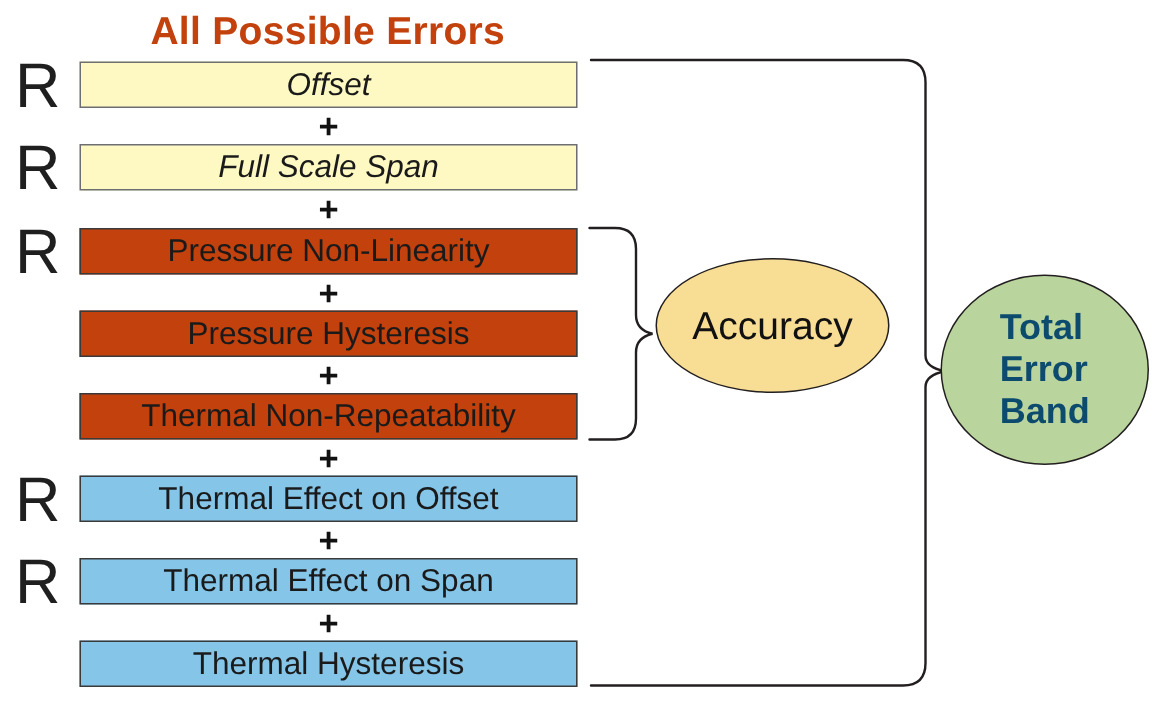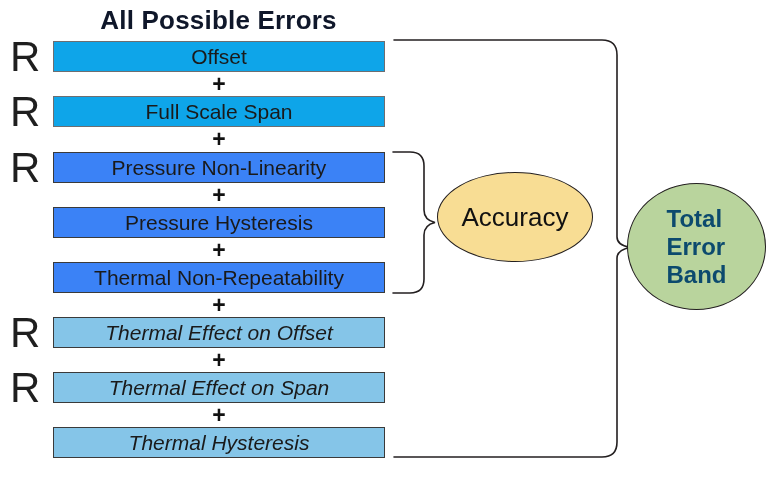--- a/index.html
+++ b/index.html
@@ -7,39 +7,39 @@
     position:relative;
     width:774px;height:477px;
     background:#ffffff;
     font-family:"Liberation Sans","DejaVu Sans",sans-serif;
     color:#1a1a1a;
     overflow:hidden;
   }
   .title{
     position:absolute;left:53px;top:5px;width:331px;
     text-align:center;
-    font-size:26px;font-weight:700;color:#0f172a;
+    font-size:26px;font-weight:700;color:#c2410c;
     letter-spacing:0.2px;
   }
   .rlabel{
     position:absolute;left:10px;width:42px;height:36px;
     font-size:42px;font-weight:500;line-height:34px;color:#1f1f1f;
   }
   .r0{top:40px}.r1{top:95px}.r2{top:151px}.r5{top:316px}.r6{top:371px}
   .box{
     position:absolute;left:53px;width:332px;height:31px;
     box-sizing:border-box;
     display:flex;align-items:center;justify-content:center;
     font-size:21px;font-weight:500;white-space:nowrap;
   }
   .row0{top:41px}.row1{top:96px}.row2{top:152px}.row3{top:207px}
   .row4{top:262px}.row5{top:317px}.row6{top:372px}.row7{top:427px}
-  .white{background:#0ea5e9;border:1.5px solid #6d6e71;}
-  .yellow{background:#3b82f6;border:1.5px solid #3a3a3a;}
-  .blue{background:#85c5e8;border:1.5px solid #3a3a3a;font-style:italic;}
+  .white{background:#fef9c3;border:1.5px solid #6d6e71;font-style:italic;}
+  .yellow{background:#c2410c;border:1.5px solid #3a3a3a;}
+  .blue{background:#85c5e8;border:1.5px solid #3a3a3a;}
   .plus{
     position:absolute;left:53px;width:332px;height:24px;
     text-align:center;line-height:24px;
     font-size:23px;font-weight:700;color:#111;
   }
   .p0{top:72px}.p1{top:127px}.p2{top:183px}.p3{top:238px}
   .p4{top:293px}.p5{top:348px}.p6{top:403px}
   .overlay{position:absolute;left:0;top:0;pointer-events:none;}
   .accuracy{
     position:absolute;left:437px;top:172px;width:156px;height:90px;

